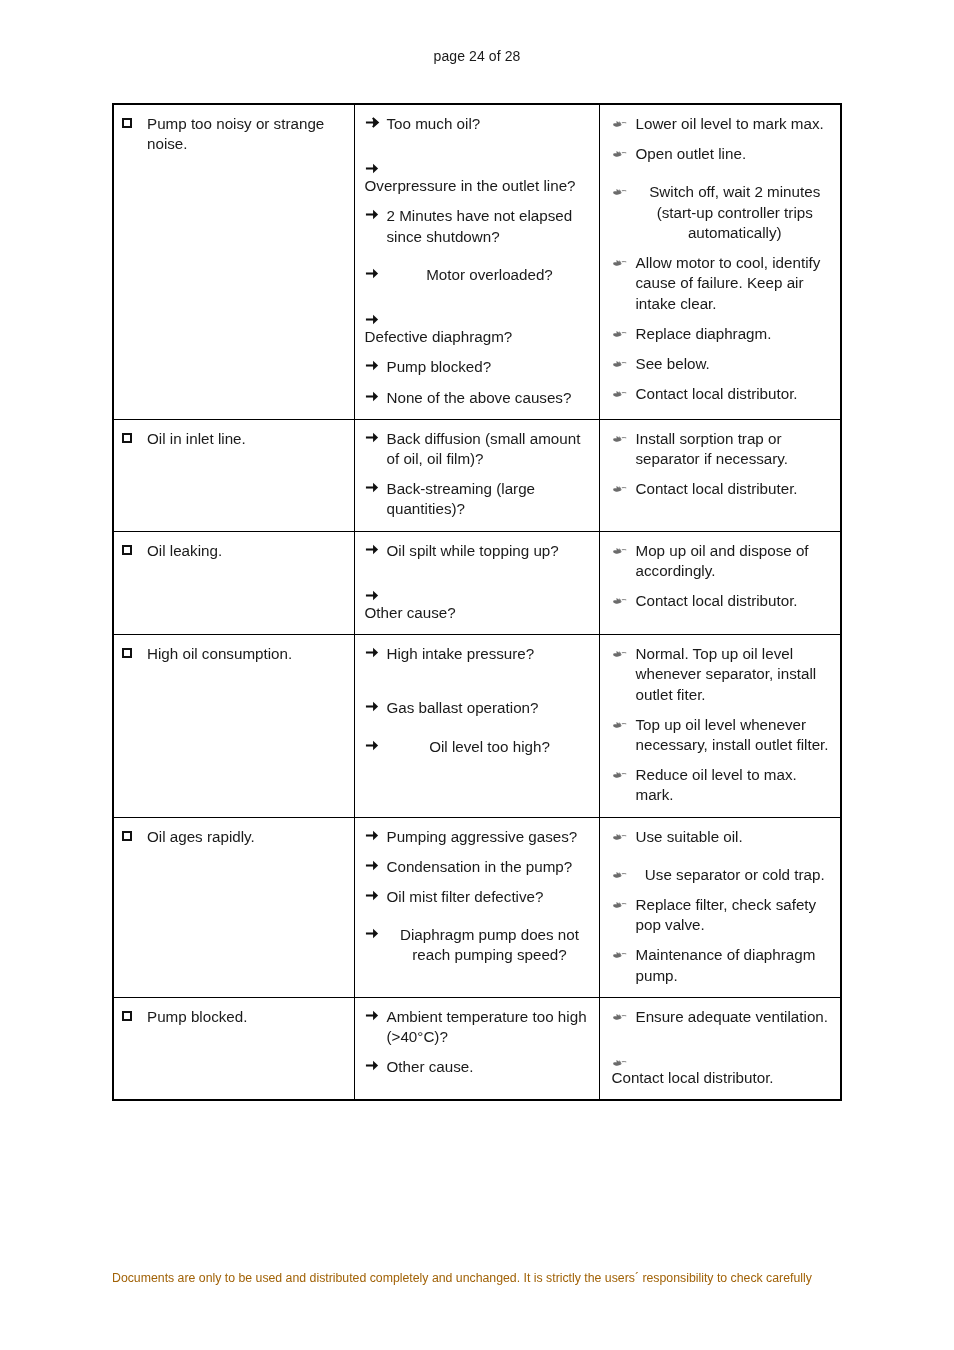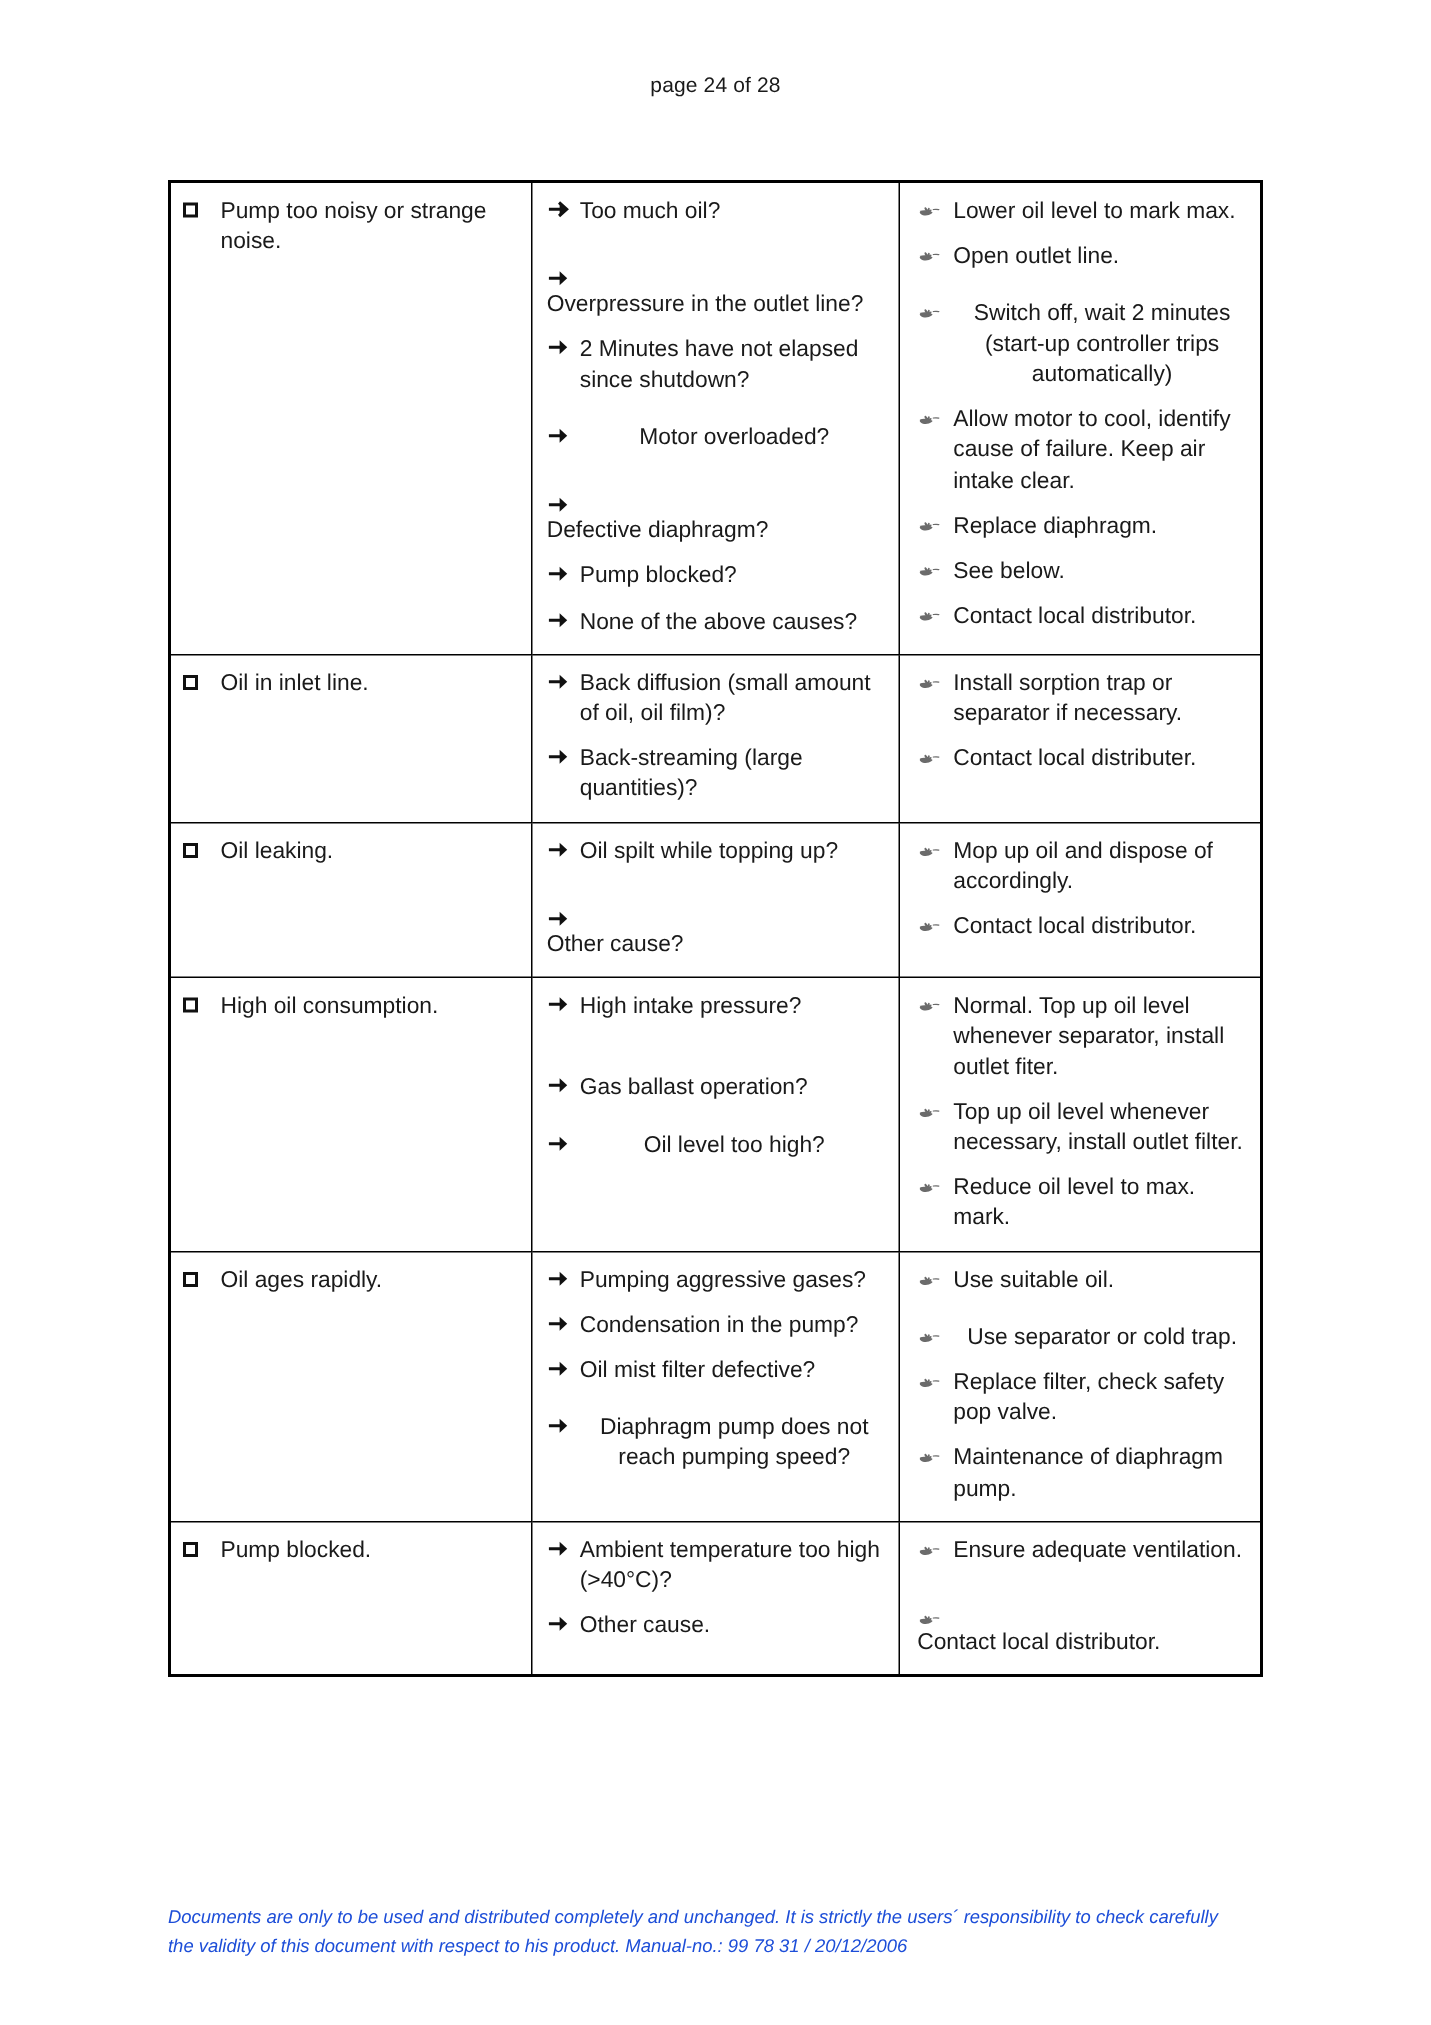--- a/index.html
+++ b/index.html
@@ -25,21 +25,21 @@
     text-align: center;
     font-size: 14px;
     color: #1a1a1a;
     letter-spacing: 0.1px;
   }
 
   
   .tbl-wrap {
     position: absolute;
     left: 112px;
-    top: 120px;
+    top: 103px;
     width: 627px;
   }
   table.ts {
     border-collapse: collapse;
     width: 728px;
     table-layout: fixed;
   }
   table.ts, table.ts td {
     border: 1.6px solid #000000;
   }
@@ -115,24 +115,23 @@
   li.gap-m { margin-top: 18px; text-align: center; }
   li.gap-l { margin-top: 26px; flex-direction: column; }
   li.gap-xl { margin-top: 34px; }
 
   
   .footer {
     position: absolute;
     left: 112px;
     top: 1269px;
     width: 730px;
-    font-style: italic;
     font-size: 12.3px;
     line-height: 1.58;
-    color: #1d4ed8;
+    color: #a16207;
   }
 </style>
 </head>
 <body>
 
 <div class="page-header">page 24 of 28</div>
 
 <div class="tbl-wrap">
   <table class="ts">
     <colgroup>
@@ -615,14 +614,13 @@
           </ul>
         </td>
       </tr>
 
     </tbody>
   </table>
 </div>
 
 <div class="footer">
   <div>Documents are only to be used and distributed completely and unchanged. It is strictly the users´ responsibility to check carefully</div>
-  <div>the validity of this document with respect to his product. Manual-no.: 99 78 31 / 20/12/2006</div>
 </div>
 
 </body></html>

